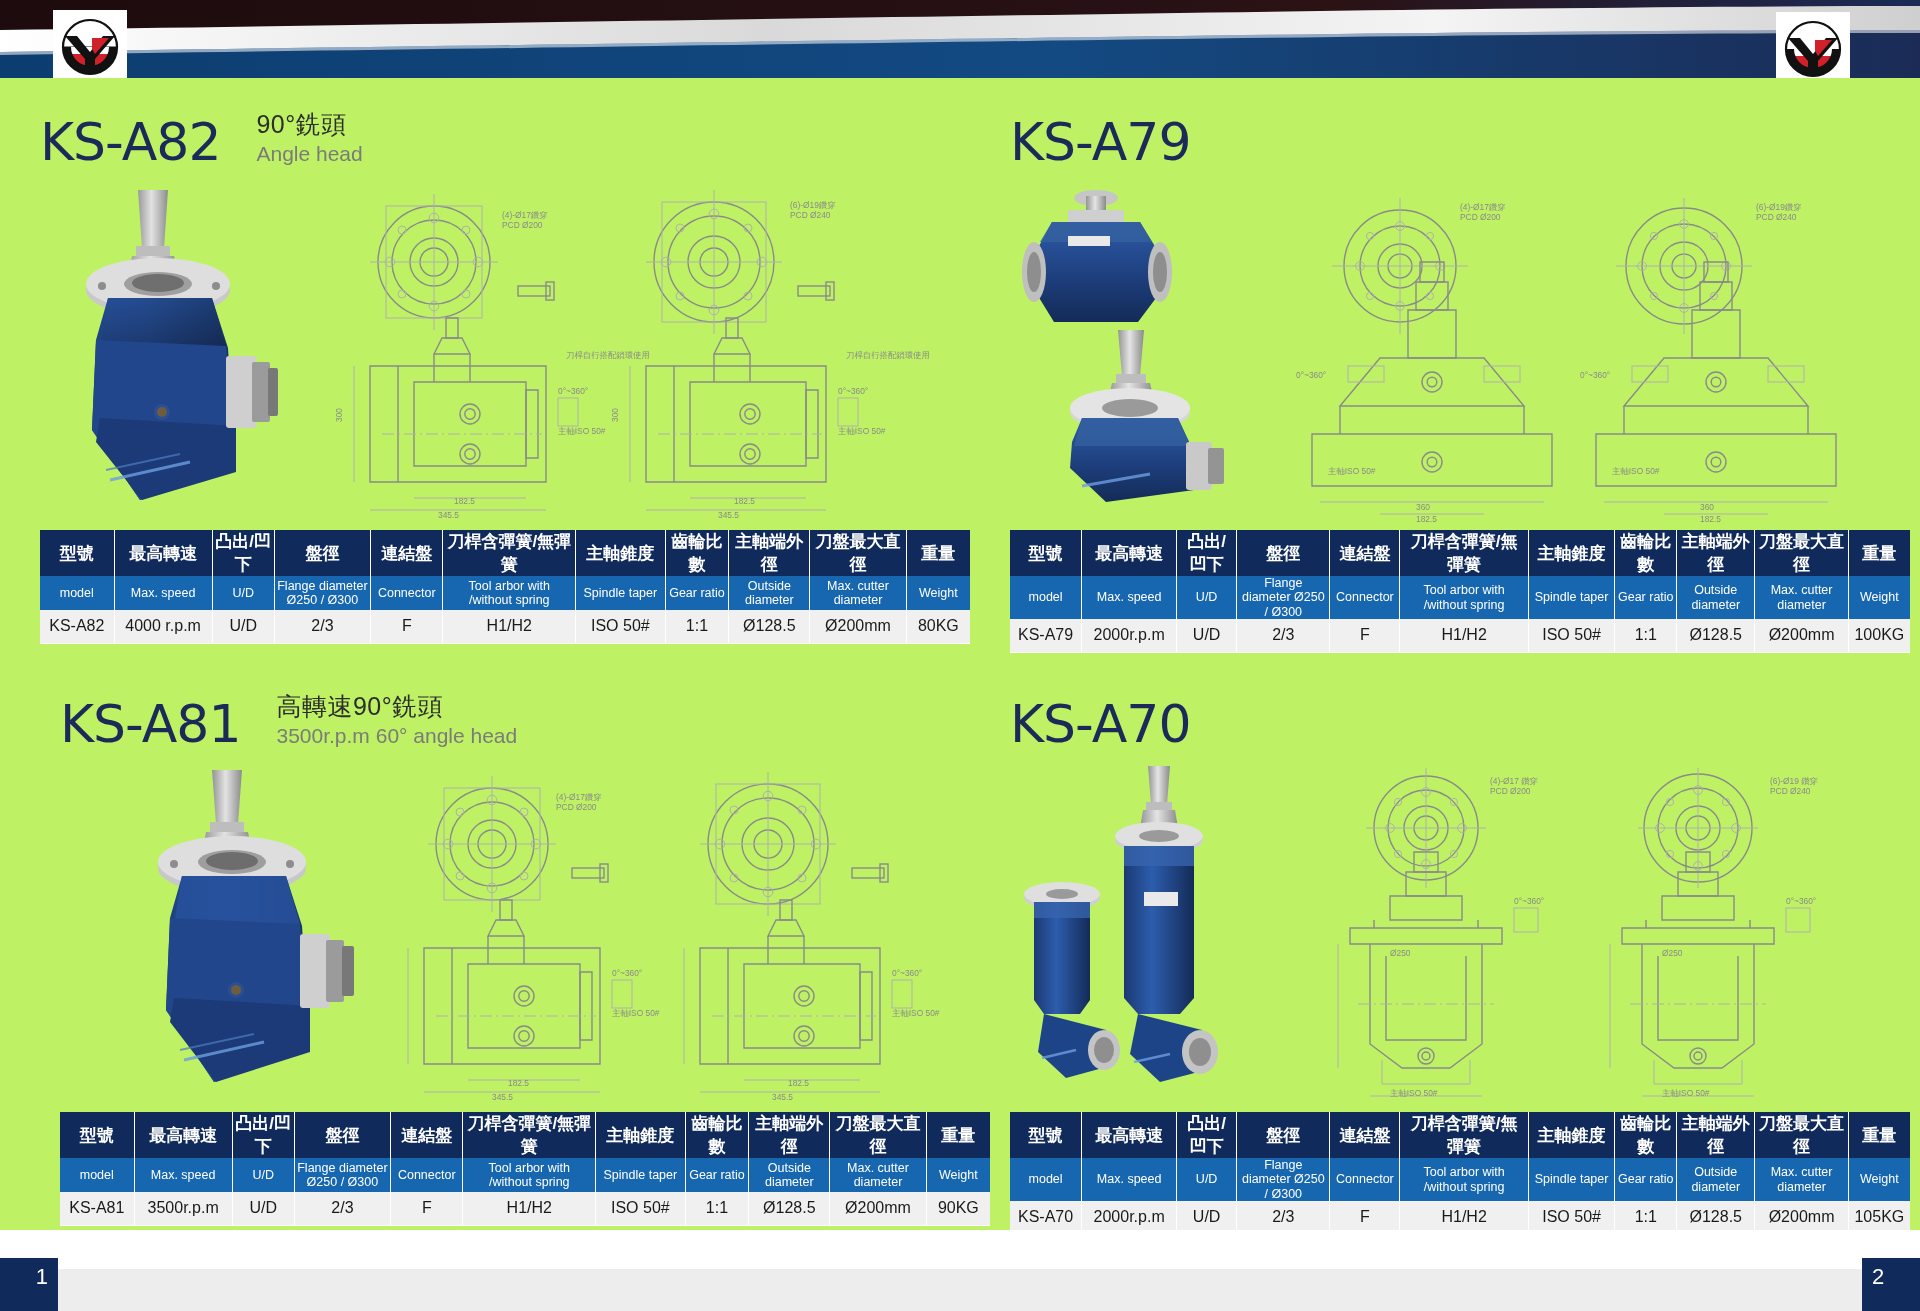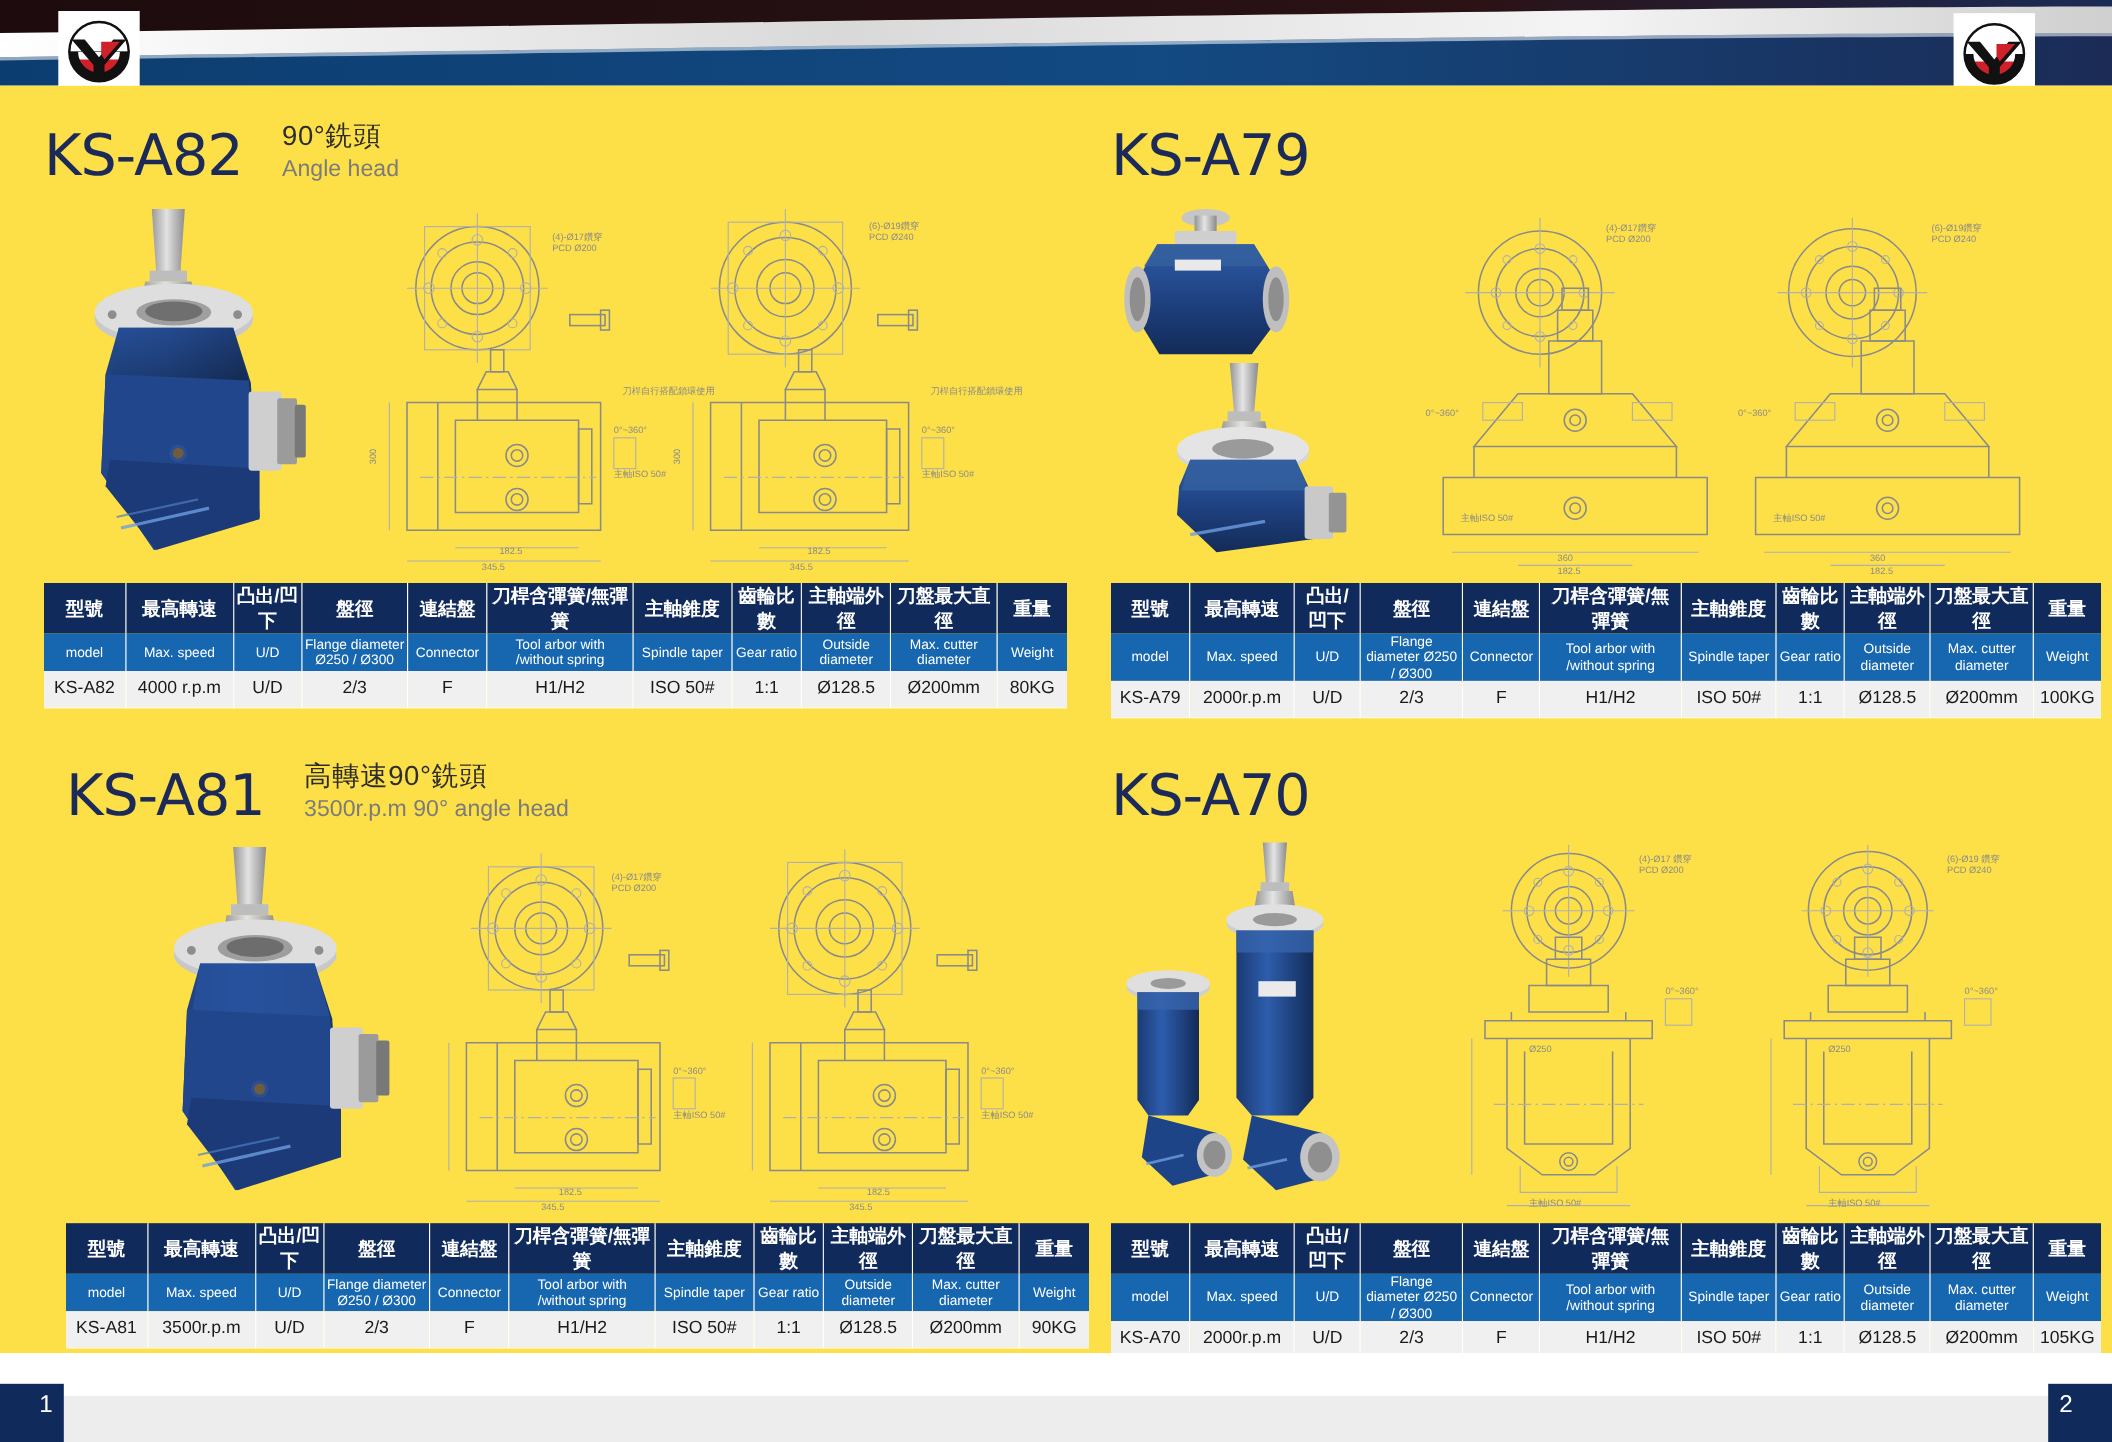--- a/index.html
+++ b/index.html
@@ -31,21 +31,21 @@
   }
   .logo-left { top: 10px; left: 53px; }
   .logo-right { top: 12px; left: 1776px; }
   .logo-box svg { display:block; }
 
   
   .sheet {
     position: absolute;
     top: 78px; left: 0;
     width: 1920px; height: 1152px;
-    background: #fde047;
+    background: #bef264;
   }
 
   
   .product {
     position: absolute;
   }
   .p-a82 { left: 40px;   top: 18px;  width: 930px; }
   .p-a79 { left: 1010px; top: 18px;  width: 900px; }
   .p-a81 { left: 40px;   top: 600px; width: 930px; margin-left: 20px; }
   .p-a70 { left: 1010px; top: 600px; width: 900px; }
@@ -617,21 +617,21 @@
         </tr>
       </tbody>
     </table>
   </section>
 
   <section class="product p-a81">
     <div class="title-row">
       <div class="model-code">KS-A81</div>
       <div class="title-texts">
         <div class="title-cn">高轉速90°銑頭</div>
-        <div class="title-en">3500r.p.m 90° angle head</div>
+        <div class="title-en">3500r.p.m 60° angle head</div>
       </div>
     </div>
 
     <div class="figure-area">
       <svg class="photo" width="265" height="330" viewBox="0 0 265 330" style="left:60px;">
         <defs>
           <linearGradient id="steel81" x1="0" y1="0" x2="1" y2="0">
             <stop offset="0%" stop-color="#939393"></stop>
               <stop offset="45%" stop-color="#e3e3e3"></stop>
               <stop offset="100%" stop-color="#8b8b8b"></stop>

